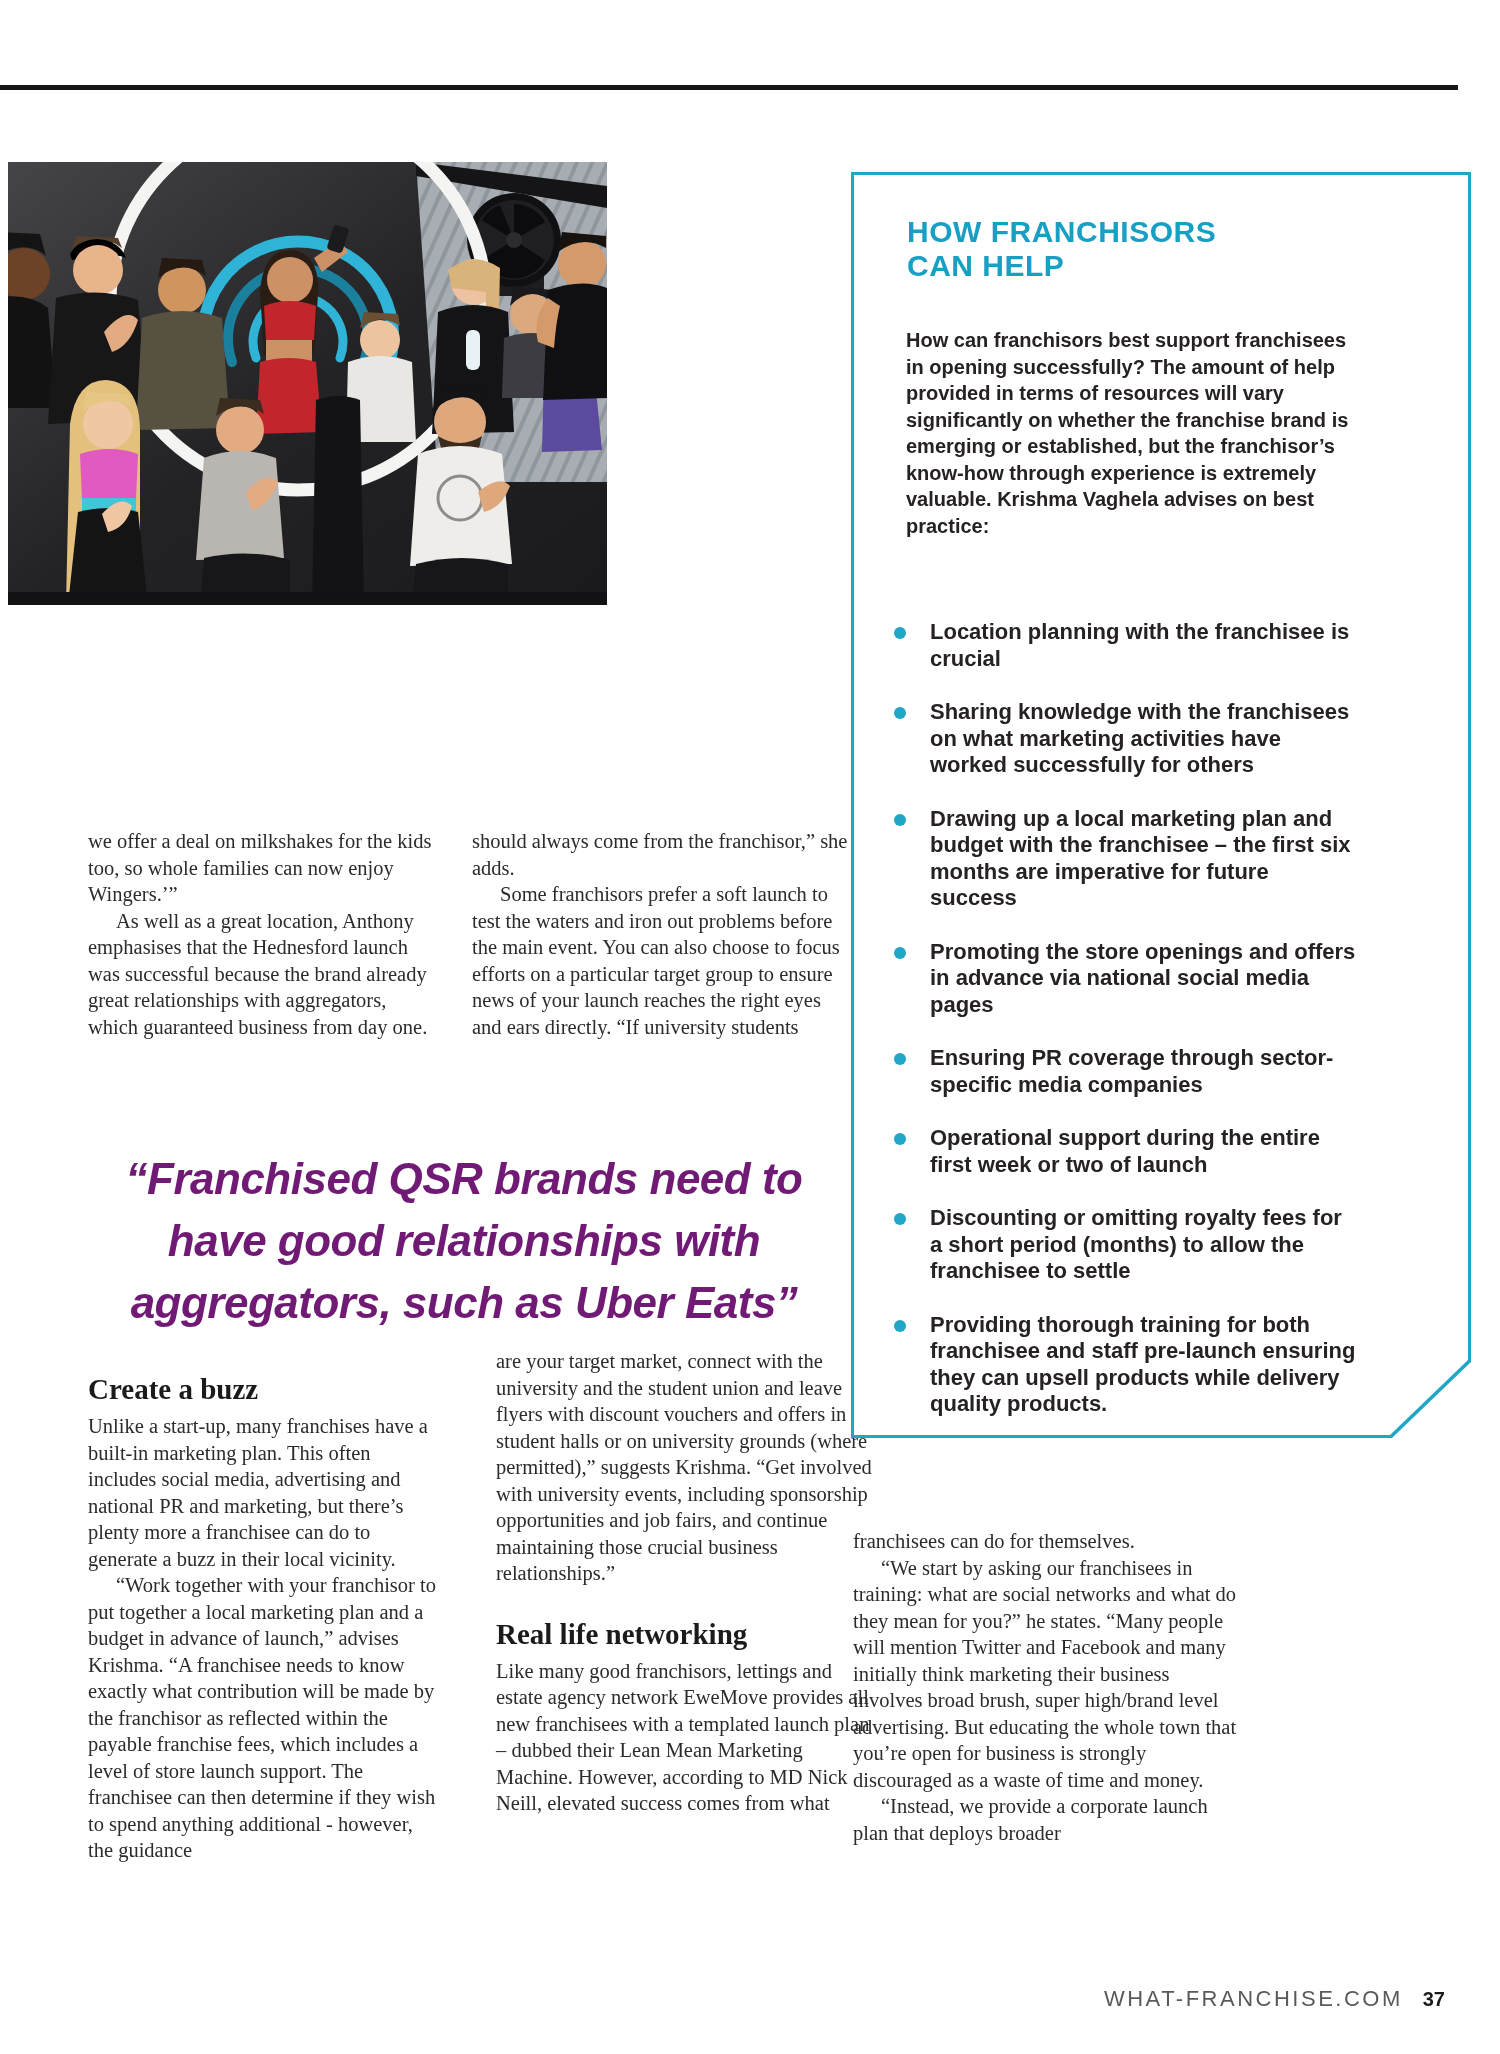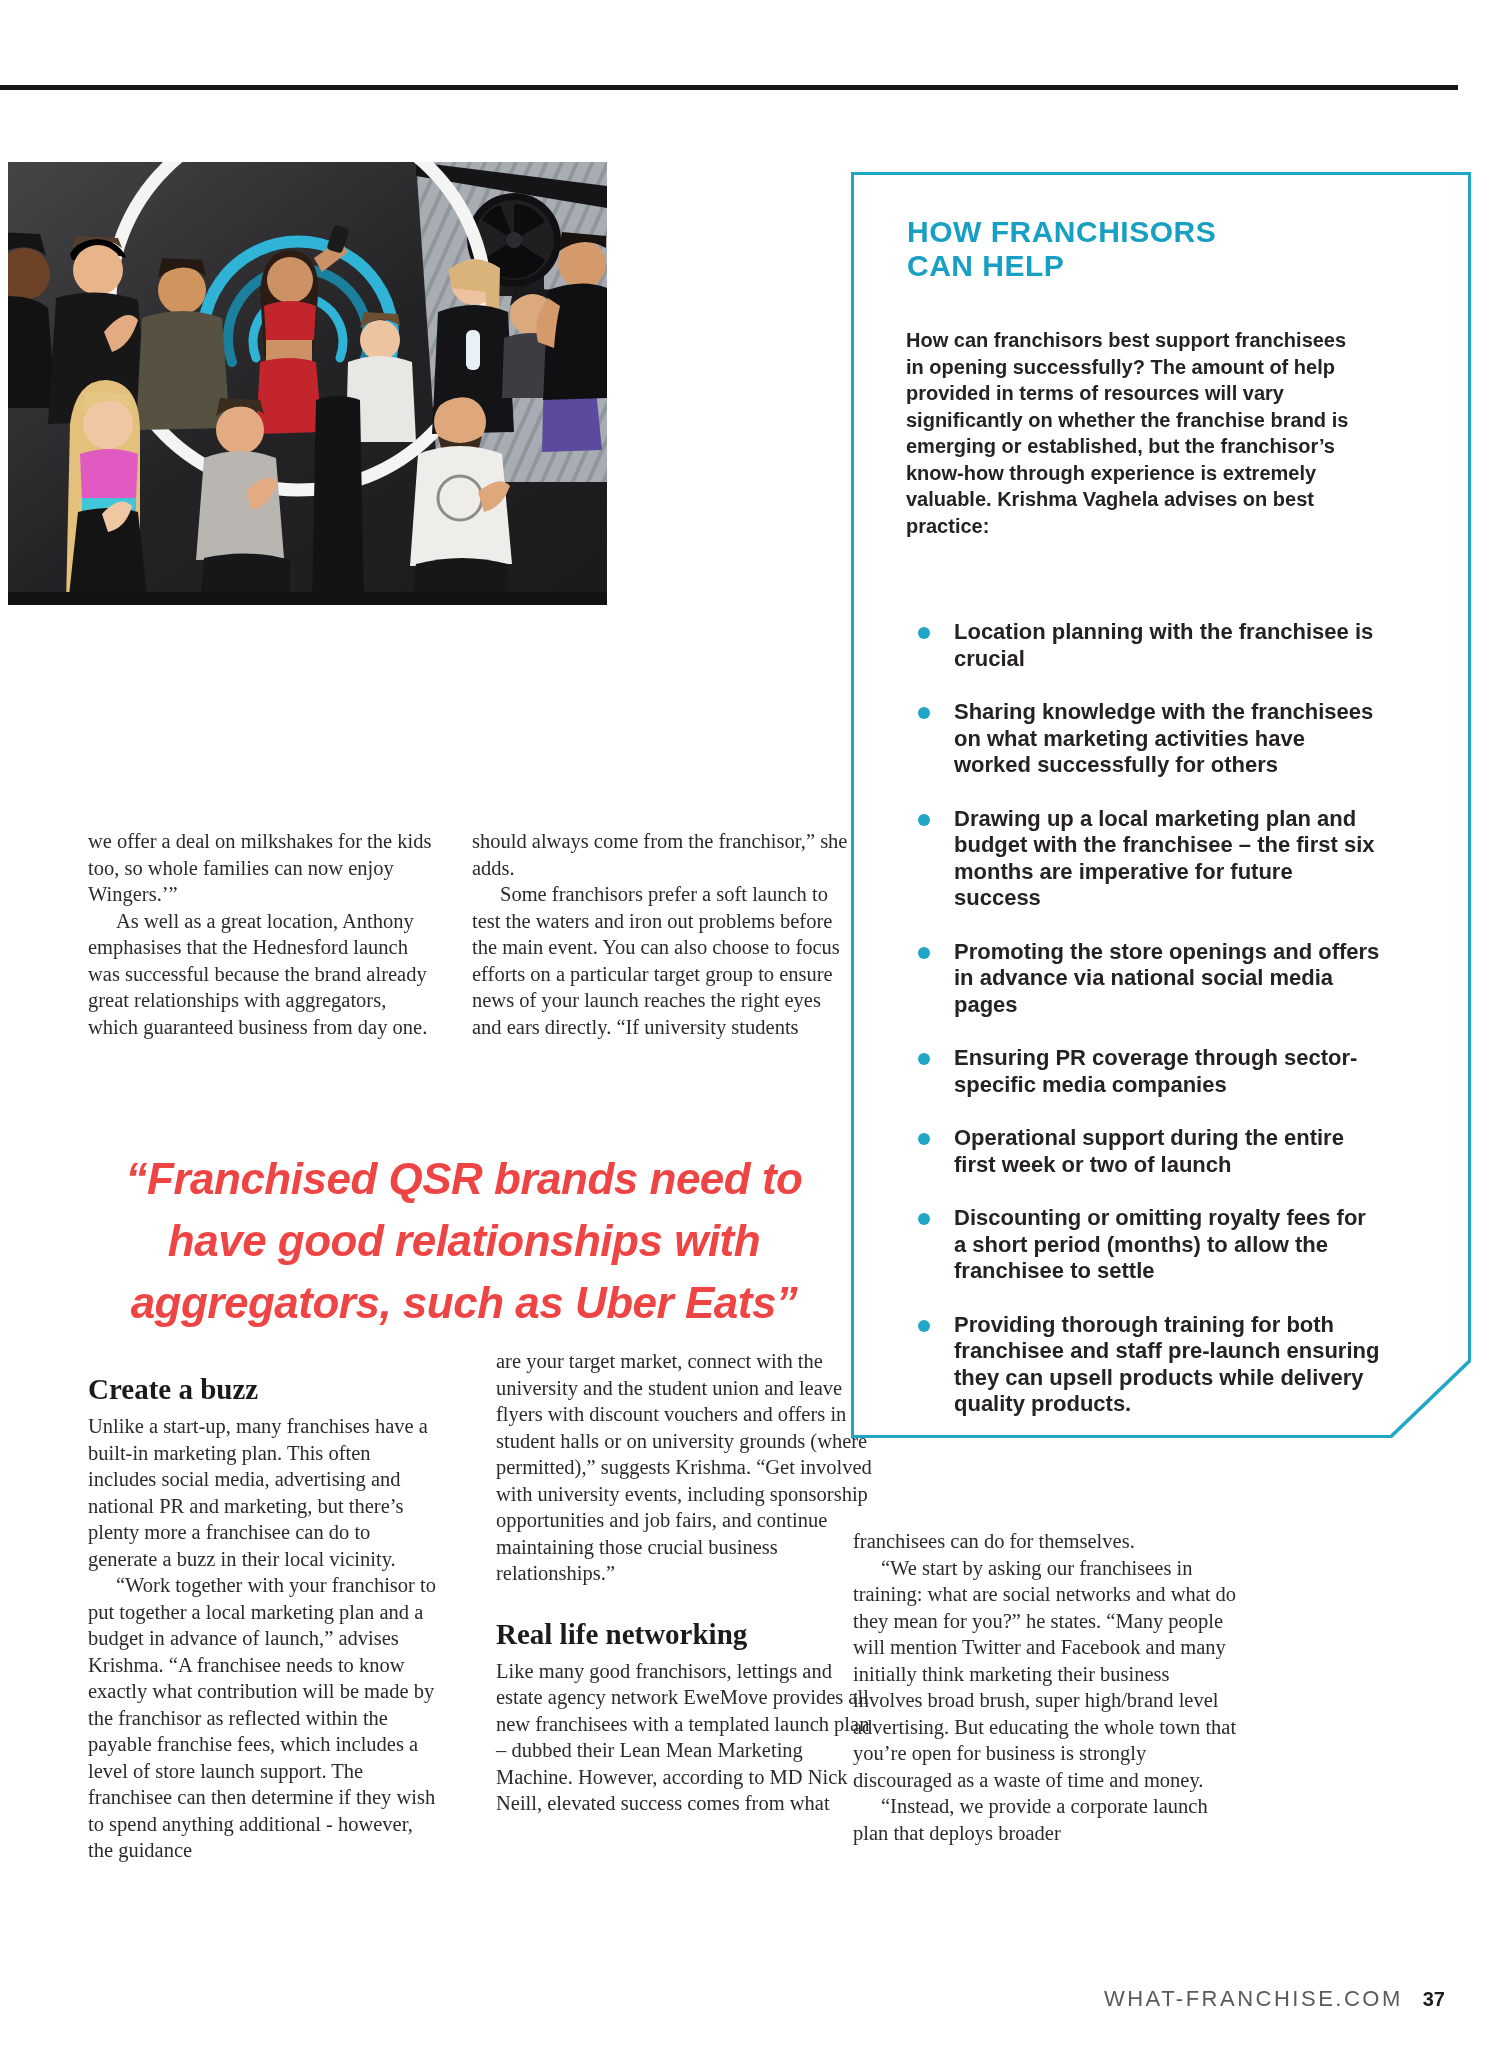--- a/index.html
+++ b/index.html
@@ -16,32 +16,32 @@
   .sec-head{font-size:29px;font-weight:bold;line-height:34px;margin:0 0 7px 0;color:#1c1a1b;}
   #col1-top{left:88px;top:828px;width:352px;}
   #col2-top{left:472px;top:828px;width:382px;}
   #col1-bot{left:88px;top:1372px;width:352px;}
   #col2-bot{left:496px;top:1348px;width:382px;}
   #col3{left:853px;top:1528px;width:390px;}
   #net-head{margin-top:30px;}
   
   #pull-quote{left:80px;top:1148px;width:768px;text-align:center;
       font-family:"Liberation Sans", sans-serif;font-style:italic;font-weight:bold;
-      font-size:44px;line-height:62px;color:#ef4444;letter-spacing:-0.5px;}
+      font-size:44px;line-height:62px;color:#701a75;letter-spacing:-0.5px;}
   
   #box-outer{left:851px;top:172px;width:620px;height:1266px;background:#21a7c6;
       clip-path:polygon(0 0,100% 0,100% calc(100% - 76px),calc(100% - 79px) 100%,0 100%);}
   #box-inner{position:absolute;left:3px;top:3px;right:3px;bottom:3px;background:#ffffff;
       clip-path:polygon(0 0,100% 0,100% calc(100% - 75px),calc(100% - 78px) 100%,0 100%);
       font-family:"Liberation Sans", sans-serif;}
   #box-title{position:absolute;left:53px;top:40px;width:370px;font-weight:bold;
       font-size:30px;line-height:34px;color:#189fc4;letter-spacing:0.5px;}
   #box-intro{position:absolute;left:52px;top:152px;width:460px;font-weight:bold;
       font-size:20px;line-height:26.5px;color:#262223;}
-  #box-list{position:absolute;left:64px;top:444px;width:462px;margin:0;padding:0;list-style:none;}
+  #box-list{position:absolute;left:40px;top:444px;width:462px;margin:0;padding:0;list-style:none;}
   #box-list li{position:relative;padding-left:36px;margin-bottom:27px;font-weight:bold;
       font-size:22px;line-height:26.5px;color:#262223;}
   #box-list li::before{content:"";position:absolute;left:0;top:8px;width:12px;height:12px;
       border-radius:50%;background:#21a7c6;}
   
   #footer{right:55px;top:1986px;display:flex;align-items:baseline;
       font-family:"Liberation Sans", sans-serif;}
   #footer .site{font-size:22px;letter-spacing:2.5px;color:#595a5c;}
   #footer .pagenum{font-size:20px;font-weight:bold;color:#1c1a1b;margin-left:20px;}
 </style>

